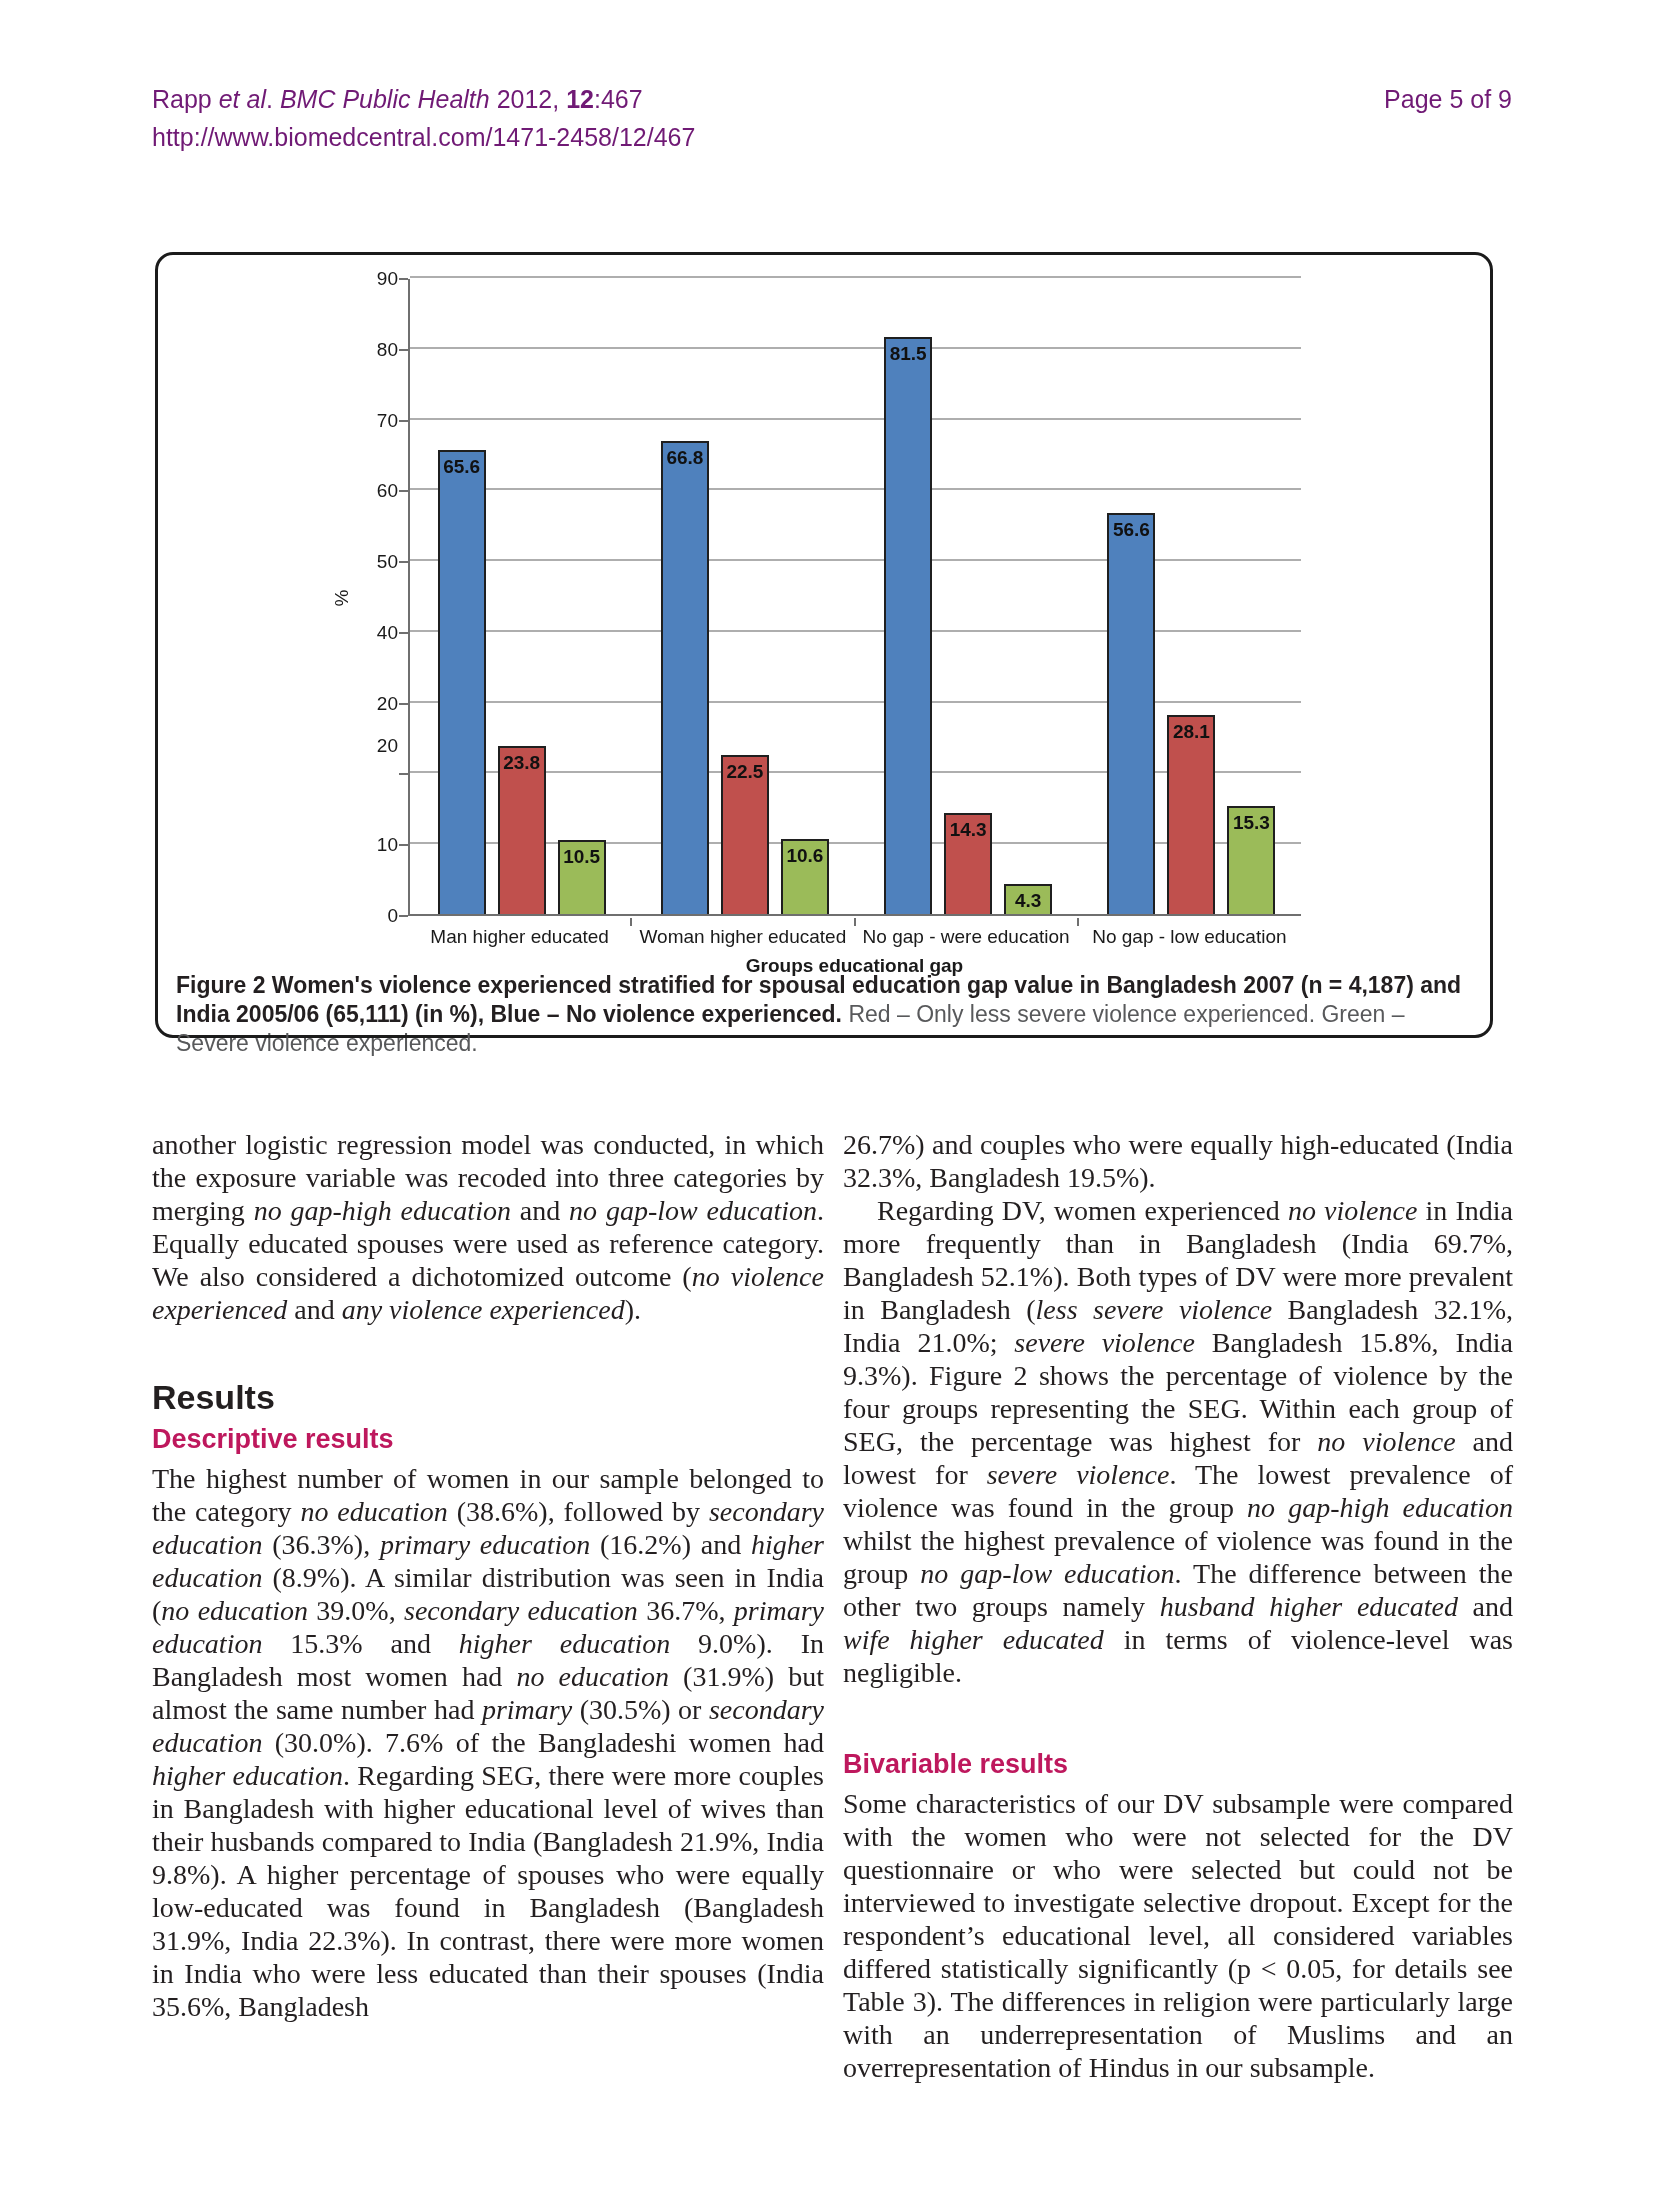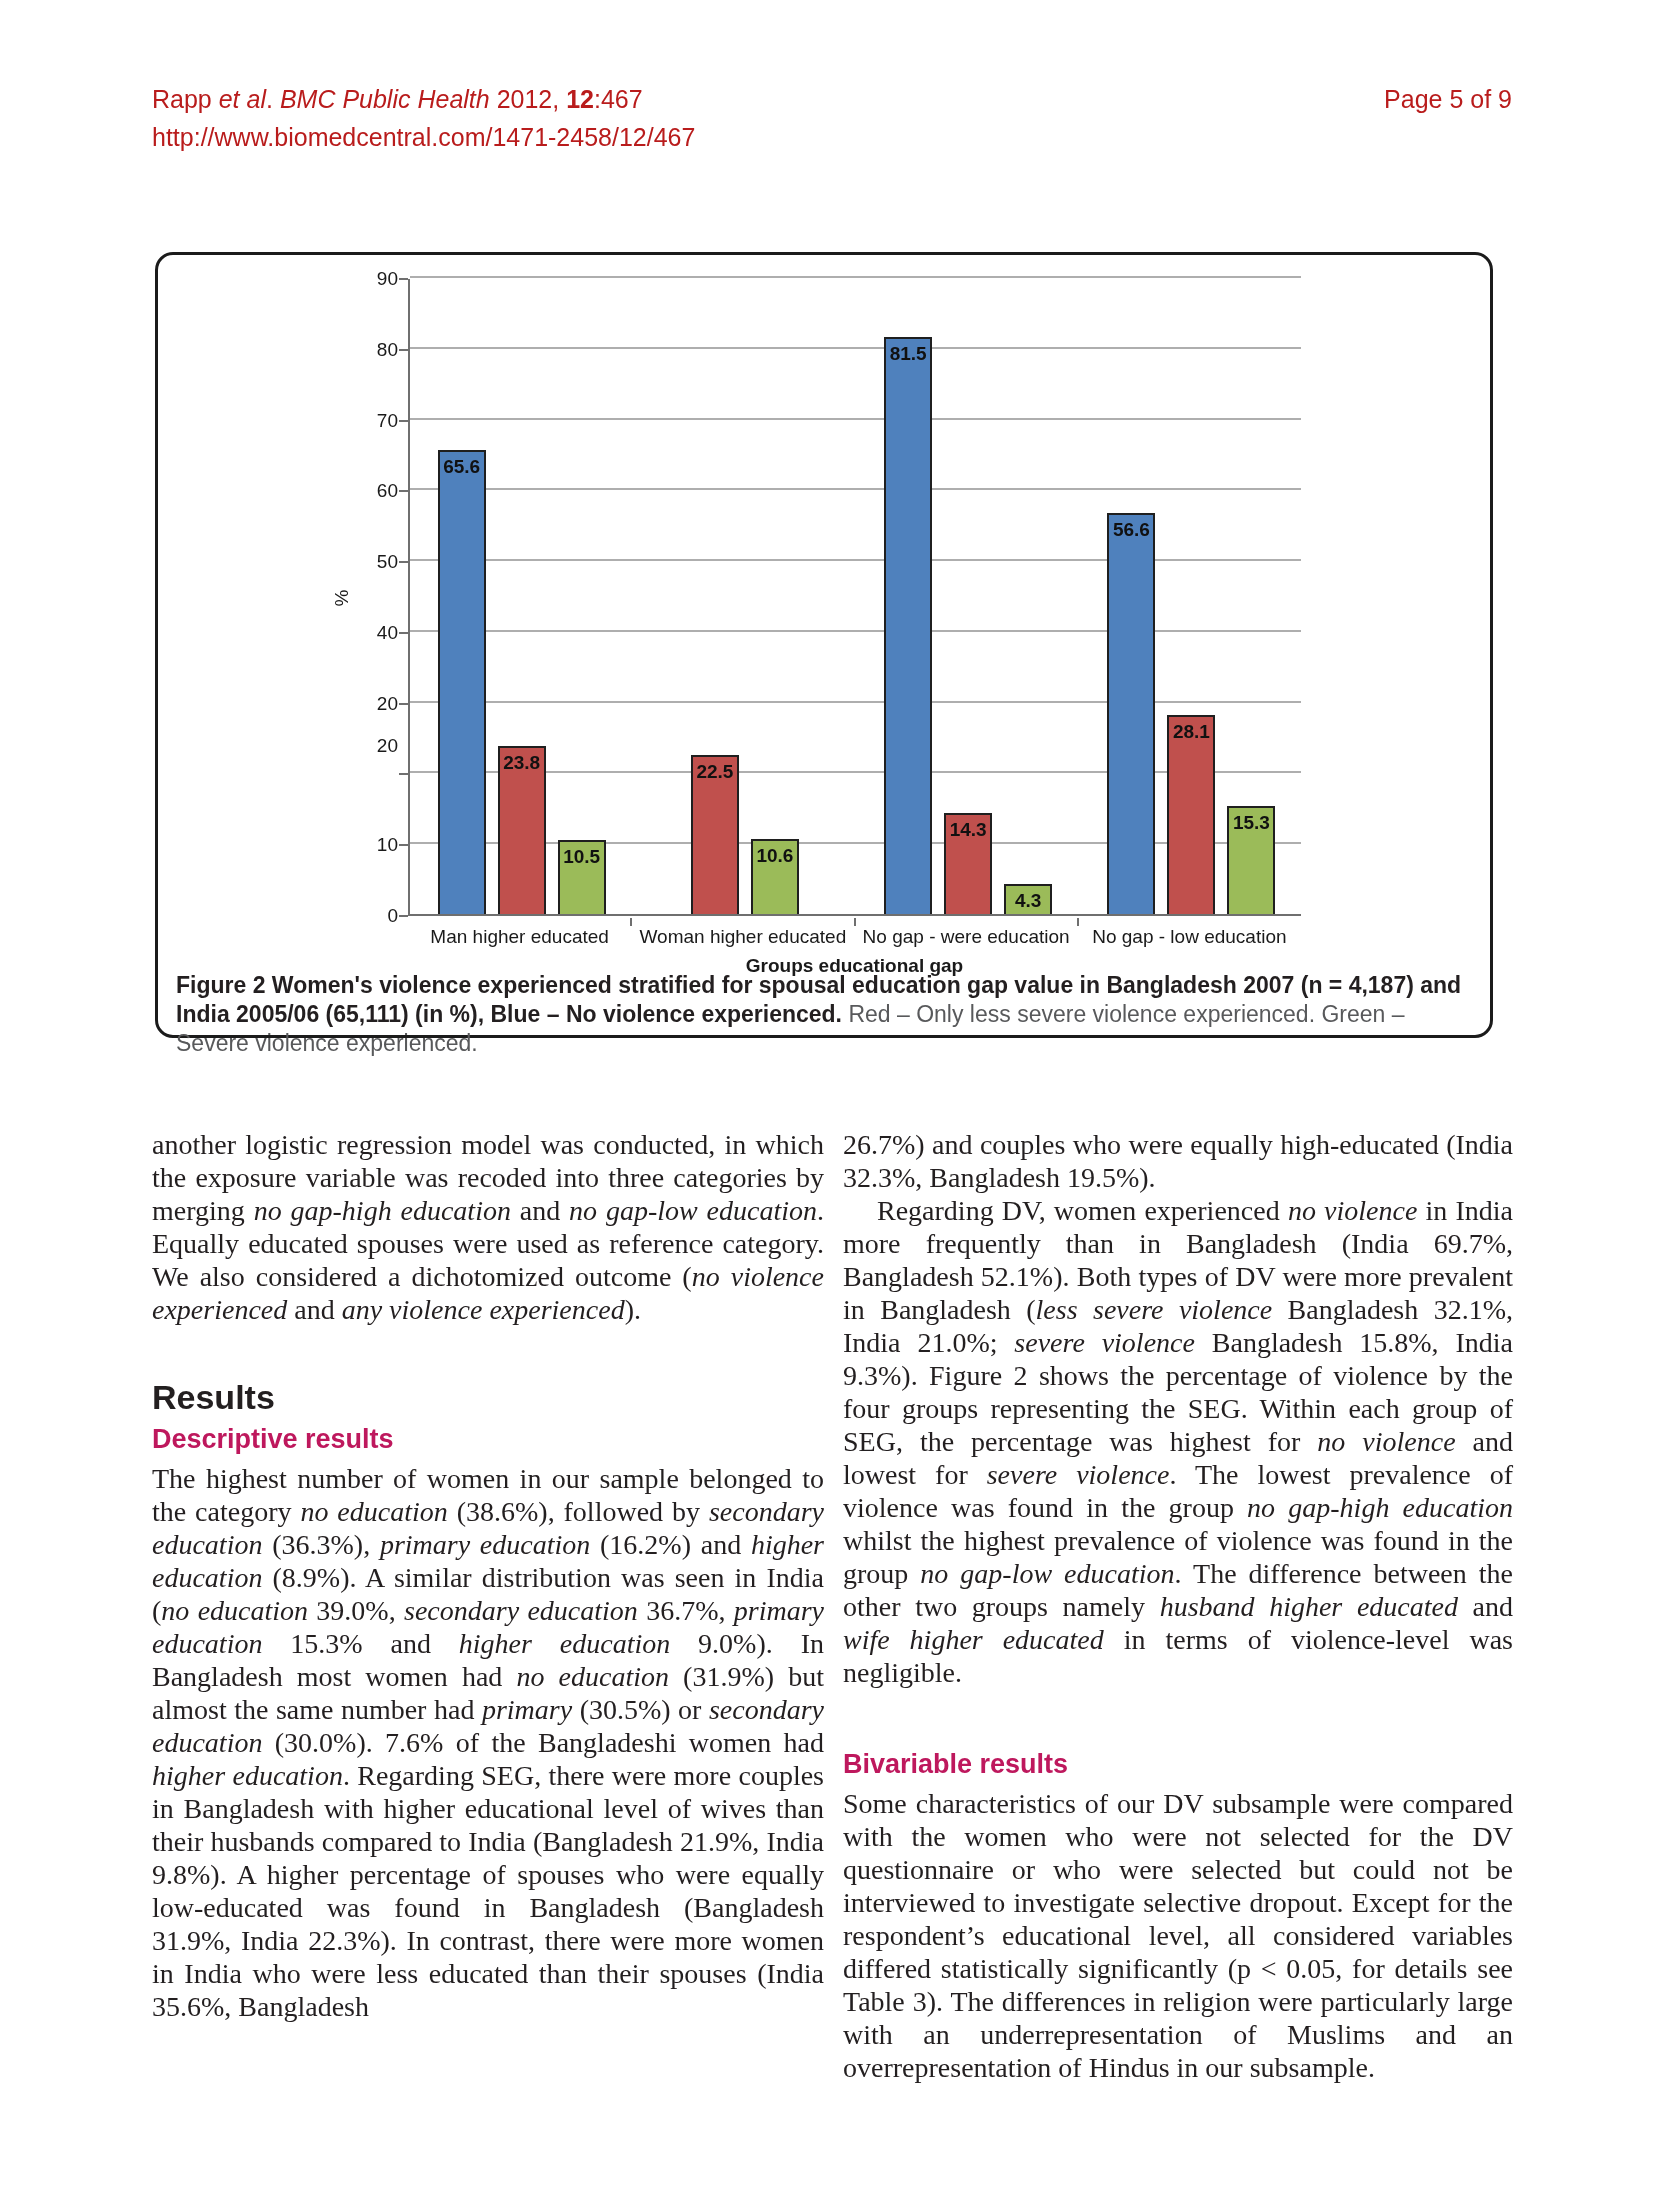--- a/index.html
+++ b/index.html
@@ -2,21 +2,21 @@
 <html><head>
 <meta charset="utf-8">
 <style>
   * { margin:0; padding:0; box-sizing:border-box; }
   html,body { background:#ffffff; }
   .page { position:relative; width:1654px; height:2205px; background:#ffffff;
           font-family:"Liberation Serif", serif; color:#231f20; overflow:hidden; }
 
   
   .hdr { position:absolute; font-family:"Liberation Sans", sans-serif; font-size:25px;
-         line-height:30px; color:#b91c1c; white-space:nowrap; }
+         line-height:30px; color:#701a75; white-space:nowrap; }
   #citation { left:152px; top:84px; }
   #url      { left:152px; top:122px; }
   #pageind  { top:84px; right:142px; }
 
   
   .figure-box { position:absolute; left:155px; top:252px; width:1338px; height:786px;
                 border:3px solid #1b1b1b; border-radius:18px; background:#fff; }
   .chart { position:absolute; inset:0; font-family:"Liberation Sans", sans-serif; }
   .plot  { position:absolute; left:250px; top:24px; width:893px; height:637px;
            border-left:2px solid #6f6f6f; border-bottom:2px solid #6f6f6f; }
@@ -82,20 +82,23 @@
               <div class="barlabel">65.6</div>
             </div>
             <div class="bar" style="height: 168.451px; background: rgb(192, 80, 77);">
               <div class="barlabel">23.8</div>
             </div>
             <div class="bar" style="height: 74.3167px; background: rgb(155, 187, 89);">
               <div class="barlabel">10.5</div>
             </div>
           </div>
           <div class="bargroup" style="left: 223.25px; width: 223.25px;">
+            <div class="bar" style="height: 472.796px; background: rgb(79, 129, 189);">
+              <div class="barlabel">66.8</div>
+            </div>
             <div class="bar" style="height: 159.25px; background: rgb(192, 80, 77);">
               <div class="barlabel">22.5</div>
             </div>
             <div class="bar" style="height: 75.0244px; background: rgb(155, 187, 89);">
               <div class="barlabel">10.6</div>
             </div>
           </div>
           <div class="bargroup" style="left: 446.5px; width: 223.25px;">
             <div class="bar" style="height: 576.839px; background: rgb(79, 129, 189);">
               <div class="barlabel">81.5</div>

